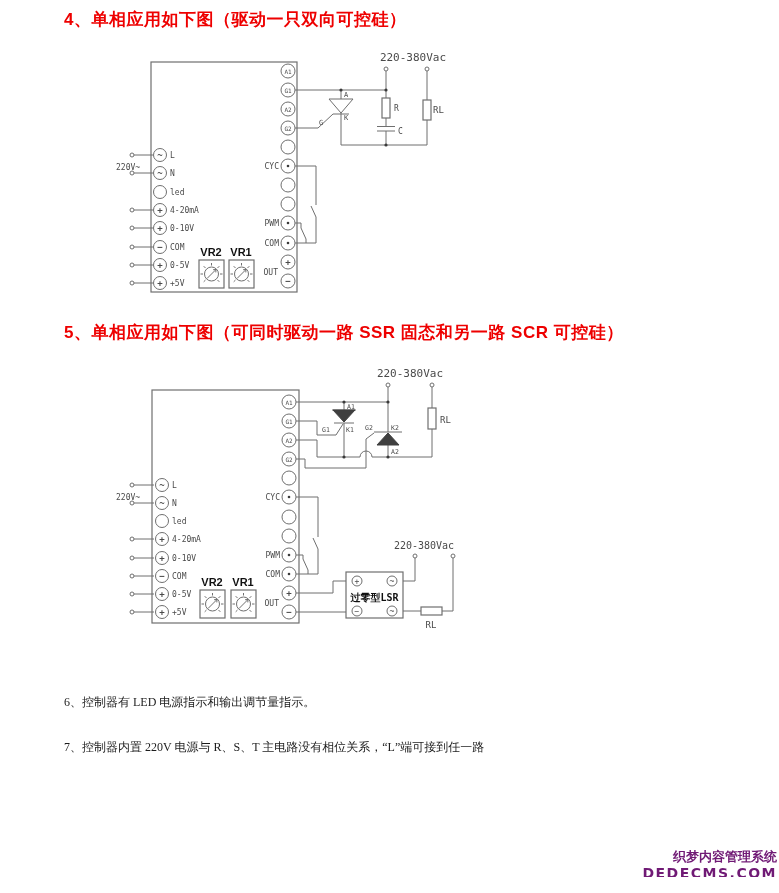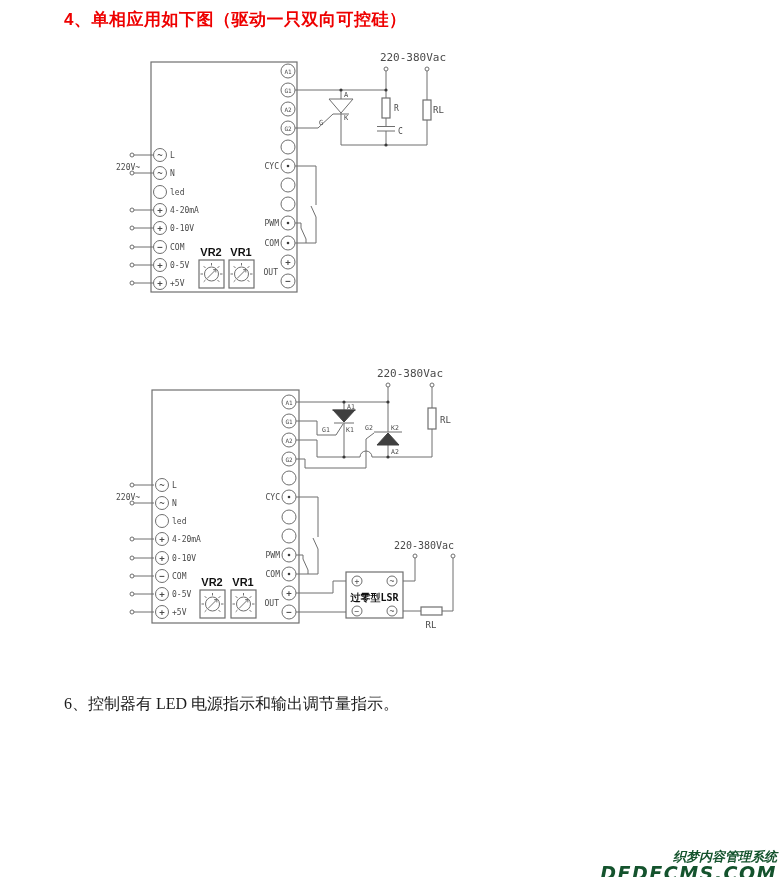--- a/index.html
+++ b/index.html
@@ -1,40 +1,40 @@
 <!DOCTYPE html>
 <html><head>
 <meta charset="utf-8">
 <style>
   html,body{margin:0;padding:0;background:#fff;}
   .page{position:relative;width:779px;height:877px;background:#ffffff;overflow:hidden;
         font-family:"Liberation Sans",sans-serif;}
   .title{position:absolute;font-size:17px;font-weight:bold;color:#ee0000;
          white-space:nowrap;letter-spacing:.5px;font-family:"Liberation Sans",sans-serif;}
-  .body-text{position:absolute;font-size:16px;color:#1c1c1c;white-space:nowrap;
+  .body-text{position:absolute;font-size:12px;color:#1c1c1c;white-space:nowrap;
          font-family:"Liberation Serif",serif;}
   svg{position:absolute;overflow:visible;}
   .w{stroke:#6f6f6f;fill:none;stroke-width:1;}
   .box{stroke:#6f6f6f;fill:none;stroke-width:1.2;}
   .term{stroke:#6f6f6f;fill:#ffffff;stroke-width:1;}
   .oc{stroke:#6f6f6f;fill:#ffffff;stroke-width:1;}
   .dot{fill:#3a3a3a;stroke:none;}
   .tri{fill:#ffffff;stroke:#6f6f6f;stroke-width:1;}
   .triFill{fill:#3f3f3f;stroke:#3f3f3f;stroke-width:1;}
   text{font-family:"DejaVu Sans Mono",monospace;fill:#4a4a4a;}
   .t6{font-size:6px;}.t65{font-size:6.5px;}.t7{font-size:7px;}
   .t8{font-size:8px;}.t9{font-size:9px;}.t10{font-size:10px;}.t11{font-size:11px;}
   .sym{font-size:9px;font-weight:bold;}
   .vrlbl{font-size:11px;font-weight:bold;fill:#101010;font-family:"Liberation Sans",sans-serif;}
   .ssrlbl{font-size:10px;font-weight:bold;fill:#101010;}
   .mid{text-anchor:middle;}.end{text-anchor:end;}
-  .wm{position:absolute;right:2px;top:849px;text-align:right;font-weight:bold;color:#14532d;
-      line-height:16px;text-shadow:0 0 2px #fff,0 0 2px #fff;font-style:italic;}
+  .wm{position:absolute;right:2px;top:849px;text-align:right;font-weight:bold;color:#701a75;
+      line-height:16px;text-shadow:0 0 2px #fff,0 0 2px #fff;}
   .wm-l1{font-size:13px;font-family:"Liberation Sans",sans-serif;}
-  .wm-l2{font-size:19px;letter-spacing:1.5px;font-family:"DejaVu Sans",sans-serif;}
+  .wm-l2{font-size:14px;letter-spacing:1.5px;font-family:"DejaVu Sans",sans-serif;}
   .clip-line{position:absolute;left:62px;top:889px;width:400px;height:4px;
       background:repeating-linear-gradient(90deg,#2f2f2f 0 5px,transparent 5px 9px,#2f2f2f 9px 12px,transparent 12px 19px);}
 </style>
 </head>
 <body>
 
 <div class="page">
 
   <div class="title" style="left:64px;top:8px;">4、单相应用如下图（驱动一只双向可控硅）</div>
 
@@ -141,20 +141,21 @@
       <path class="w" d="M341,145 H427"></path>
       <path class="w" d="M427,71 V100 M427,120 V145"></path>
       <rect class="box" x="423" y="100" width="8" height="20"></rect>
       <text class="t9" x="433" y="113">RL</text>
       <circle class="dot" cx="341" cy="90" r="1.6"></circle>
       <circle class="dot" cx="386" cy="90" r="1.6"></circle>
       <circle class="dot" cx="386" cy="145" r="1.6"></circle>
     </g>
   </svg>
 
+  <div class="title" style="left:64px;top:321px;">5、单相应用如下图（可同时驱动一路 SSR 固态和另一路 SCR 可控硅）</div>
 
   <svg style="left:108px;top:362px;" width="372" height="290" viewBox="108 362 372 290">
     <g>
       <rect class="box" x="152" y="390" width="147" height="233"></rect>
       <text class="vrlbl mid" x="212" y="586">VR2</text>
       <text class="vrlbl mid" x="243" y="586">VR1</text>
       <rect class="box" x="200" y="590" width="25" height="28"></rect>
       <rect class="box" x="231" y="590" width="25" height="28"></rect>
       <use href="#pot" x="212.5" y="604"></use>
       <use href="#pot" x="243.5" y="604"></use>
@@ -270,20 +271,21 @@
       <circle class="oc" cx="415" cy="556" r="2"></circle>
       <circle class="oc" cx="453" cy="556" r="2"></circle>
       <path class="w" d="M403,581 H415 M415,581 V558"></path>
       <path class="w" d="M403,611 H421 M442,611 H453 M453,611 V558"></path>
       <rect class="box" x="421" y="607" width="21" height="8"></rect>
       <text class="t9 mid" x="431" y="628">RL</text>
     </g>
   </svg>
 
   <div class="body-text" style="left:64px;top:694px;">6、控制器有 LED 电源指示和输出调节量指示。</div>
+  <div class="body-text" style="left:64px;top:739px;">7、控制器内置 220V 电源与 R、S、T 主电路没有相位关系，“L”端可接到任一路</div>
 
   <div class="clip-line"></div>
 
   <div class="wm">
     <div class="wm-l1">织梦内容管理系统</div>
     <div class="wm-l2">DEDECMS.COM</div>
   </div>
 
 </div>
 

